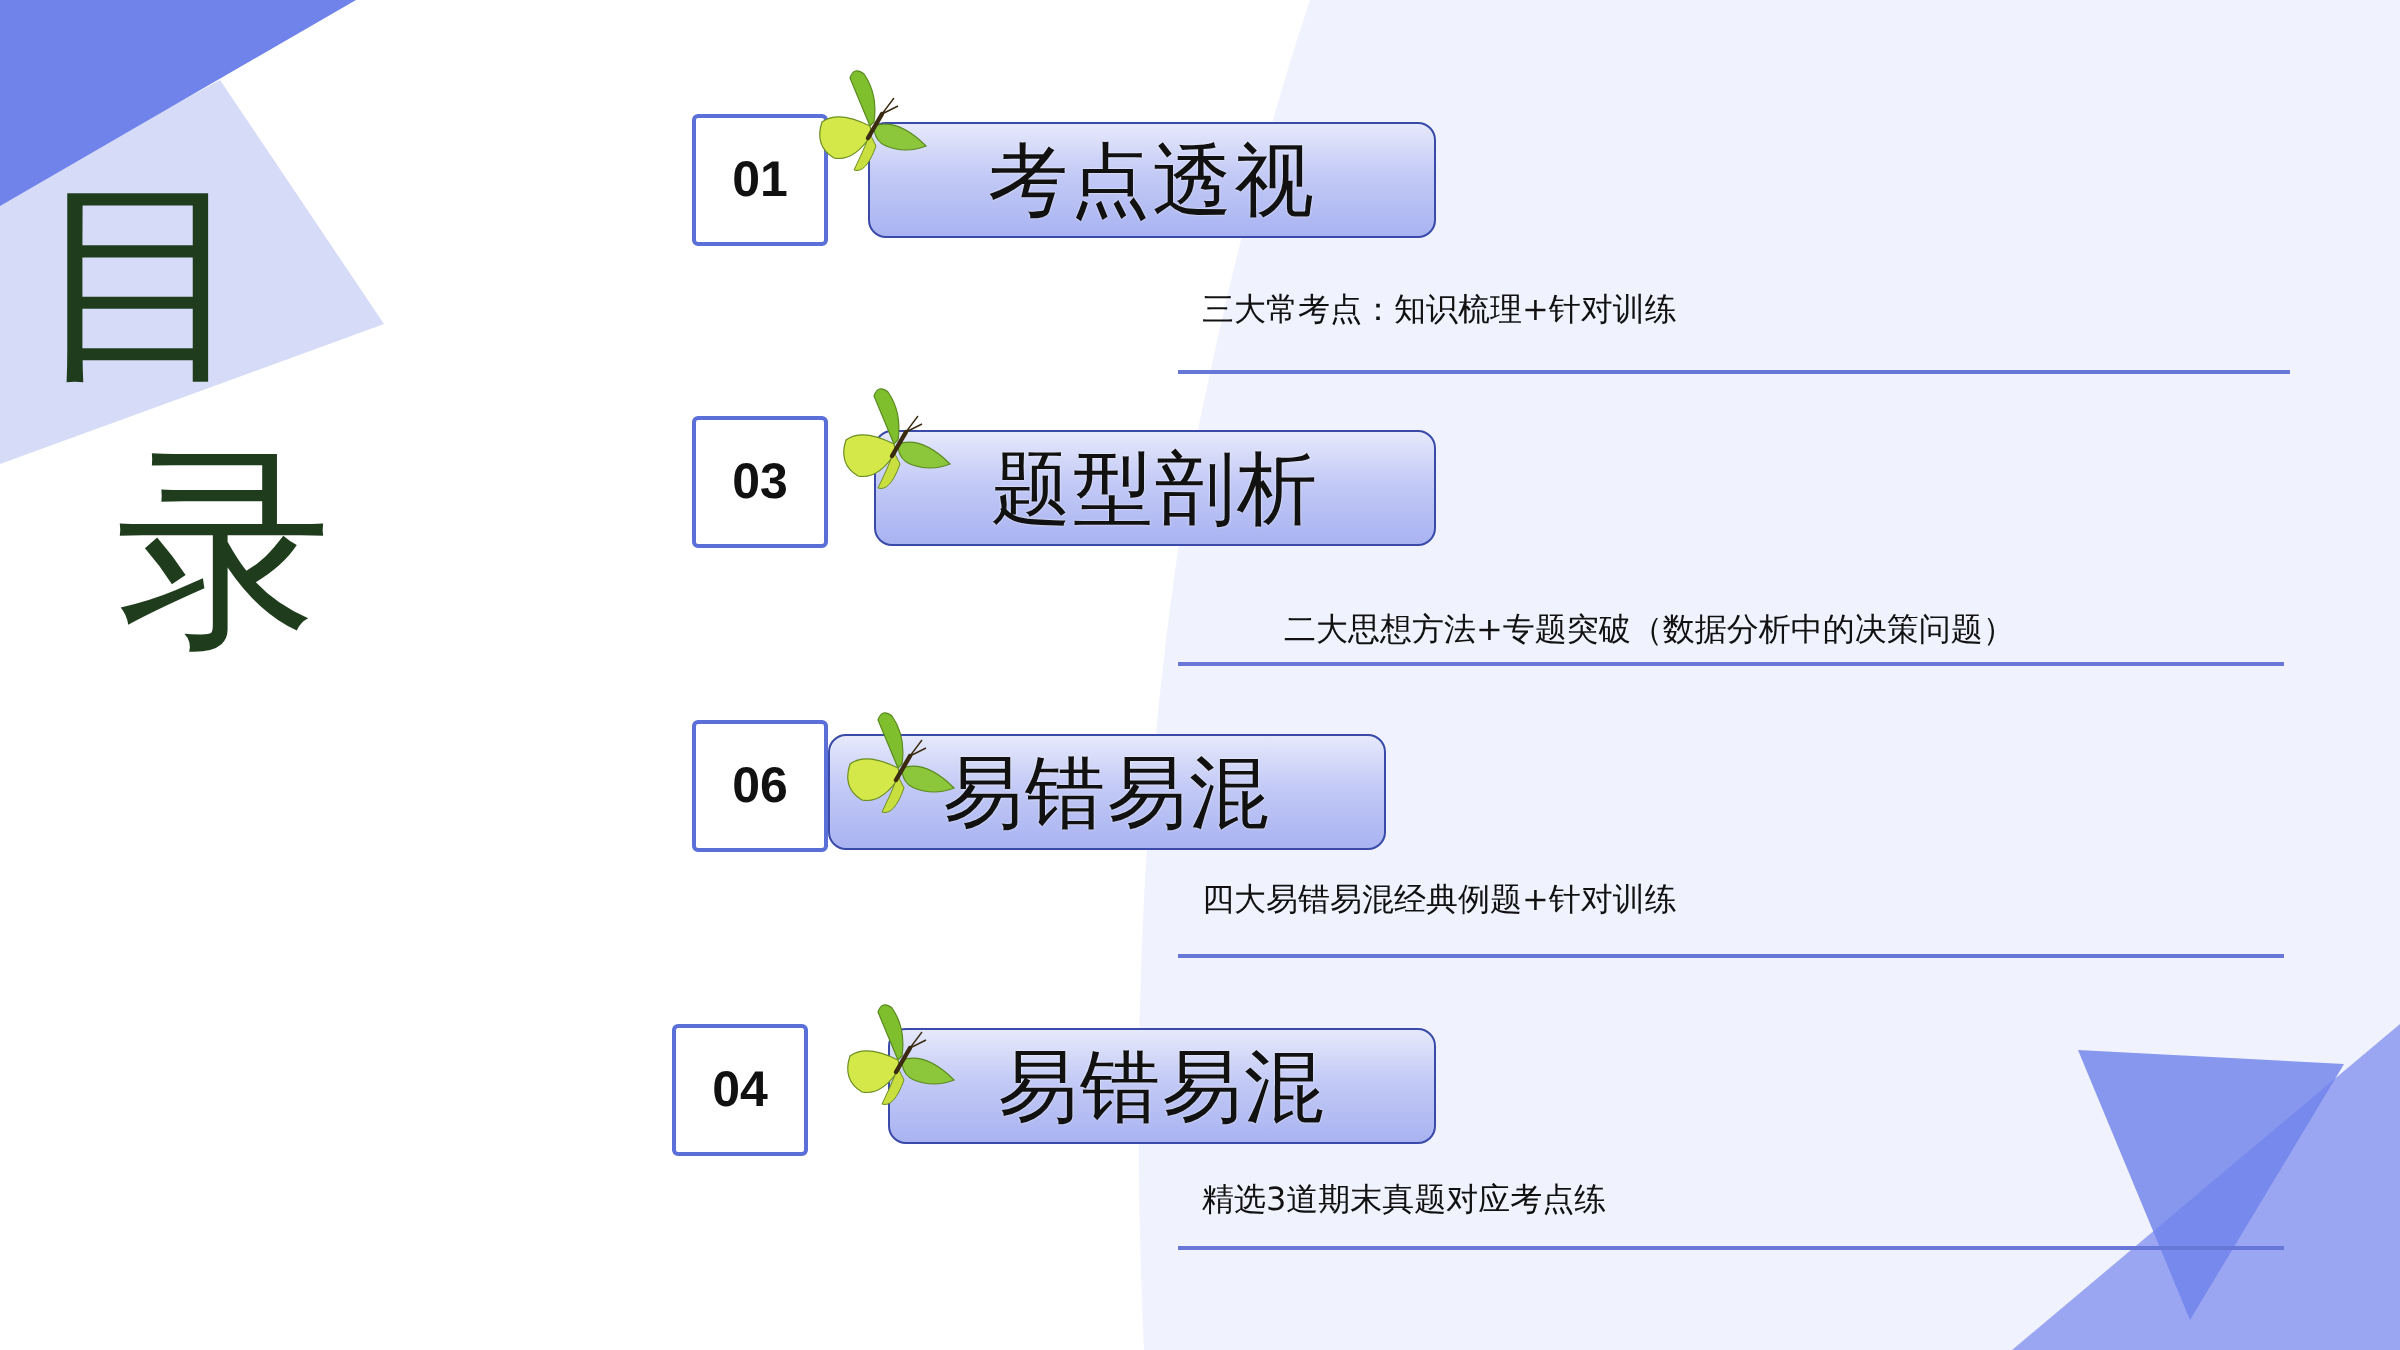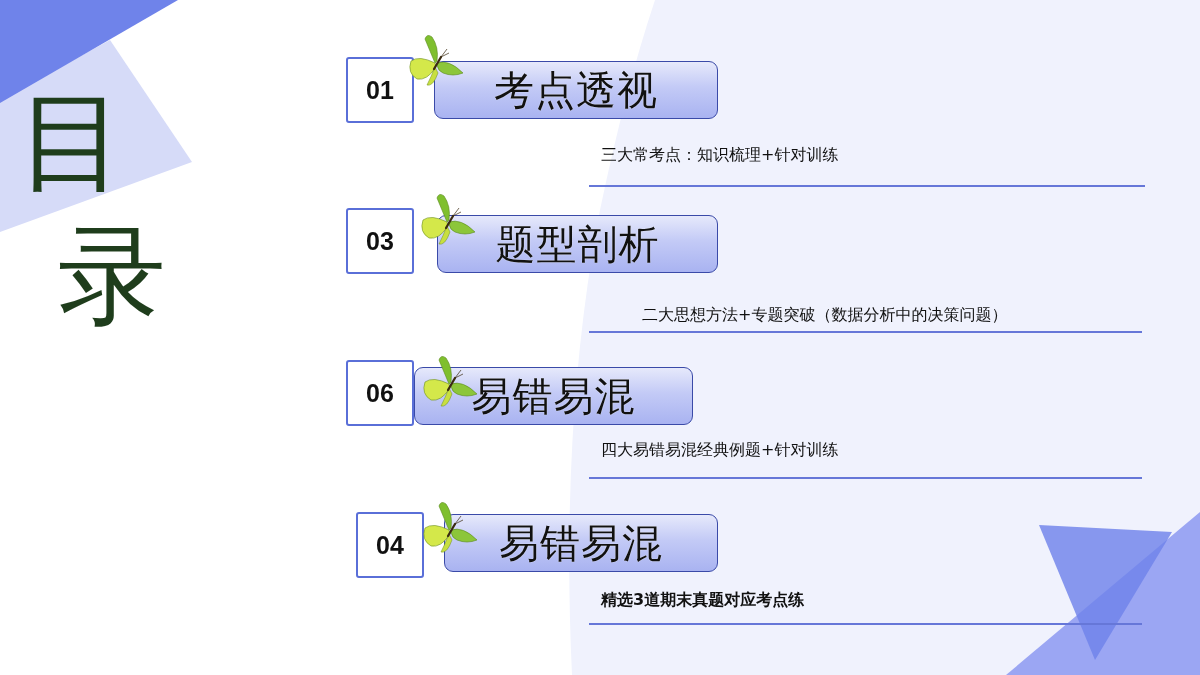--- a/index.html
+++ b/index.html
@@ -74,20 +74,20 @@
   <div class="num-box" style="left:346px;top:360px;">06</div>
   <div class="pill" style="left:414px;top:367px;width:279px;">易错易混</div>
   <svg class="butterfly" style="left:419px;top:354px;">
       <use href="#bfly"></use>
     </svg>
   <div class="desc" style="left:601px;top:440px;text-align:right;">四大易错易混经典例题+针对训练</div>
   <div class="rule" style="left:589px;top:477px;width:553px;"></div>
 </div>
 
 <div class="item">
-  <div class="num-box" style="left:356px;top:512px;">04</div>
+  <div class="num-box" style="left:336px;top:512px;">04</div>
   <div class="pill" style="left:444px;top:514px;width:274px;">易错易混</div>
   <svg class="butterfly" style="left:419px;top:500px;">
       <use href="#bfly"></use>
     </svg>
-  <div class="desc" style="left:601px;top:590px;font-weight:bold;">精选3道期末真题对应考点练</div>
+  <div class="desc" style="left:601px;top:590px;">精选3道期末真题对应考点练</div>
   <div class="rule" style="left:589px;top:623px;width:553px;"></div>
 </div>
 
 </body></html>

